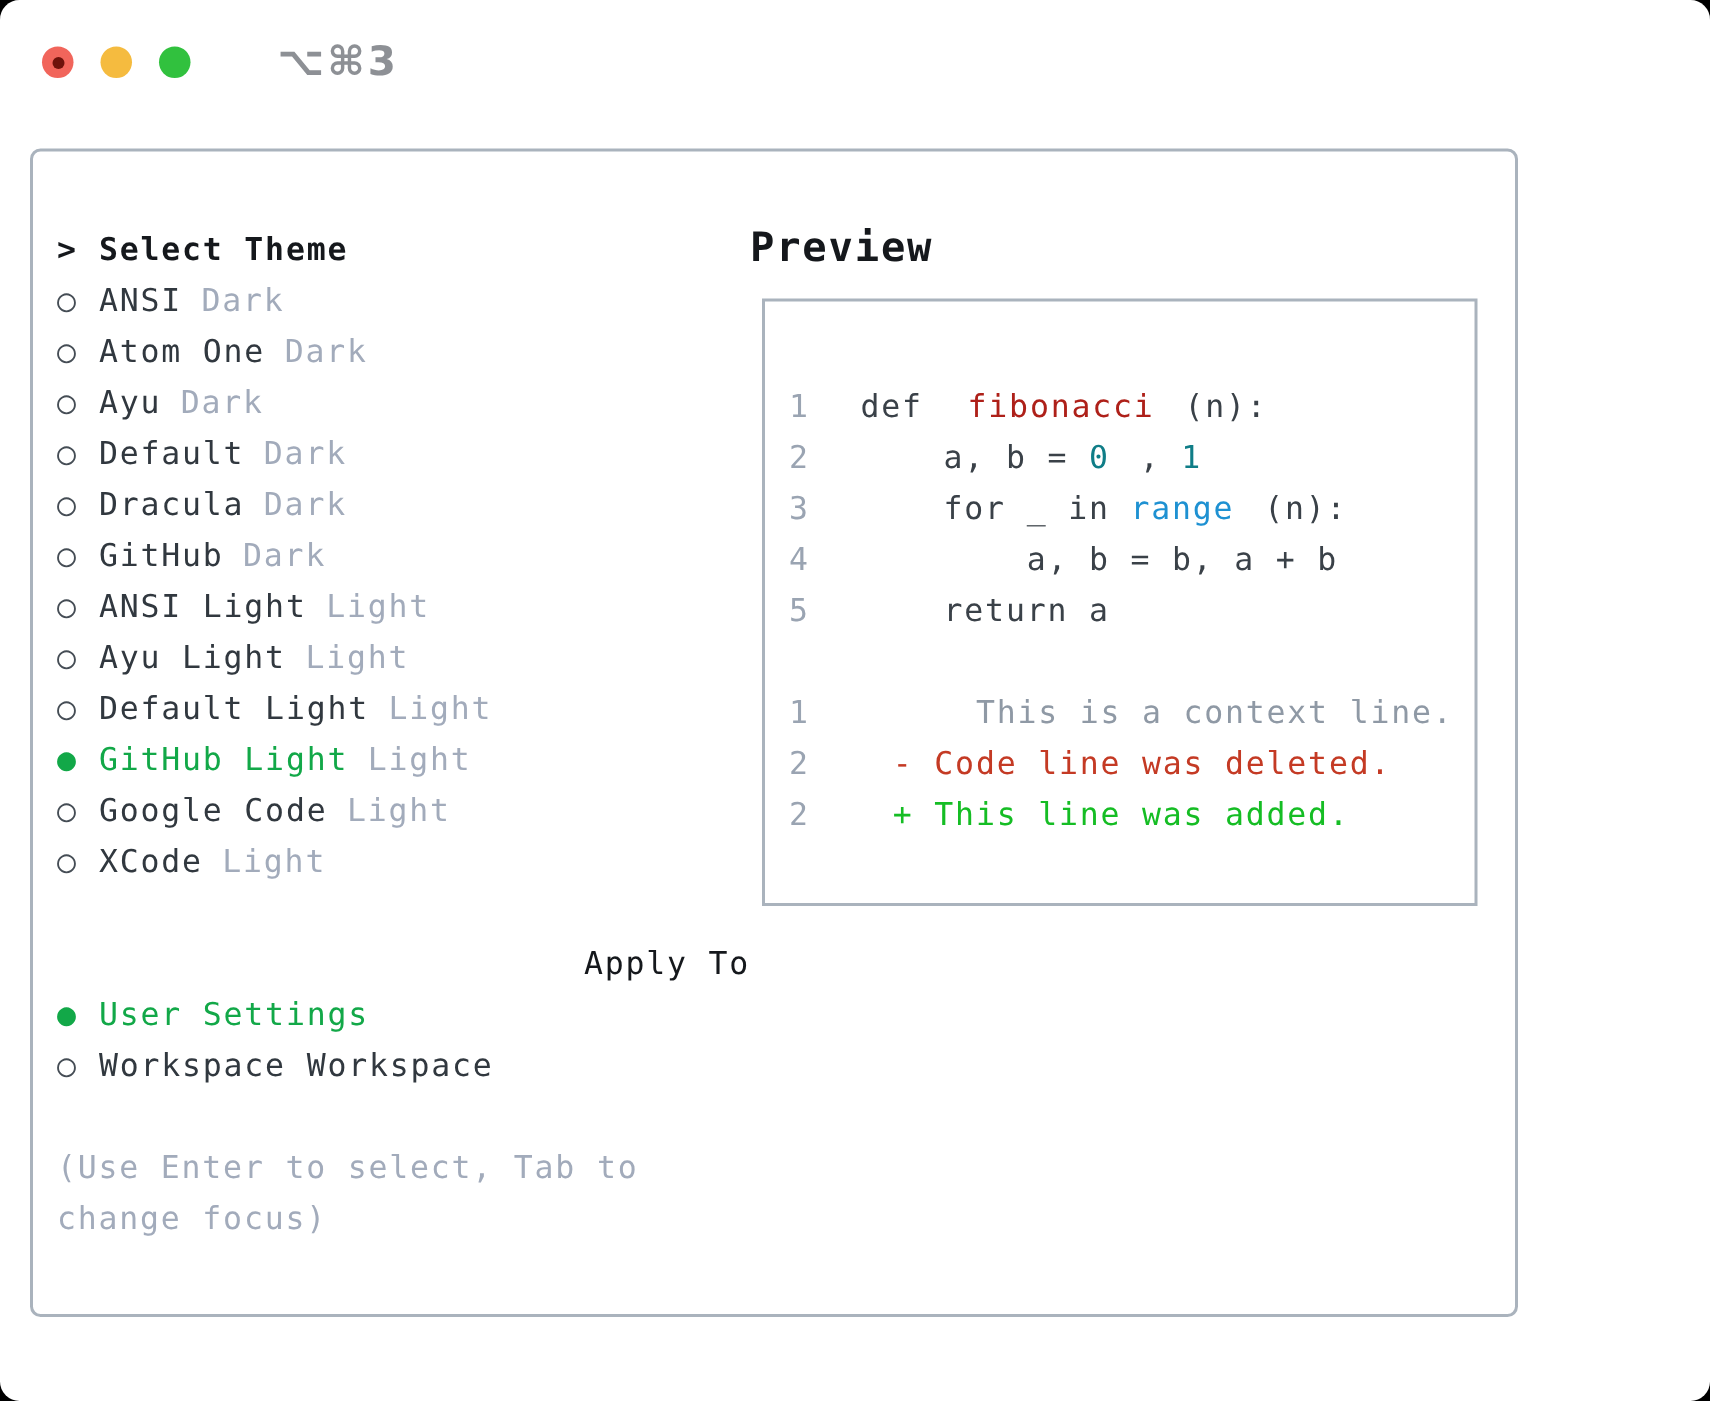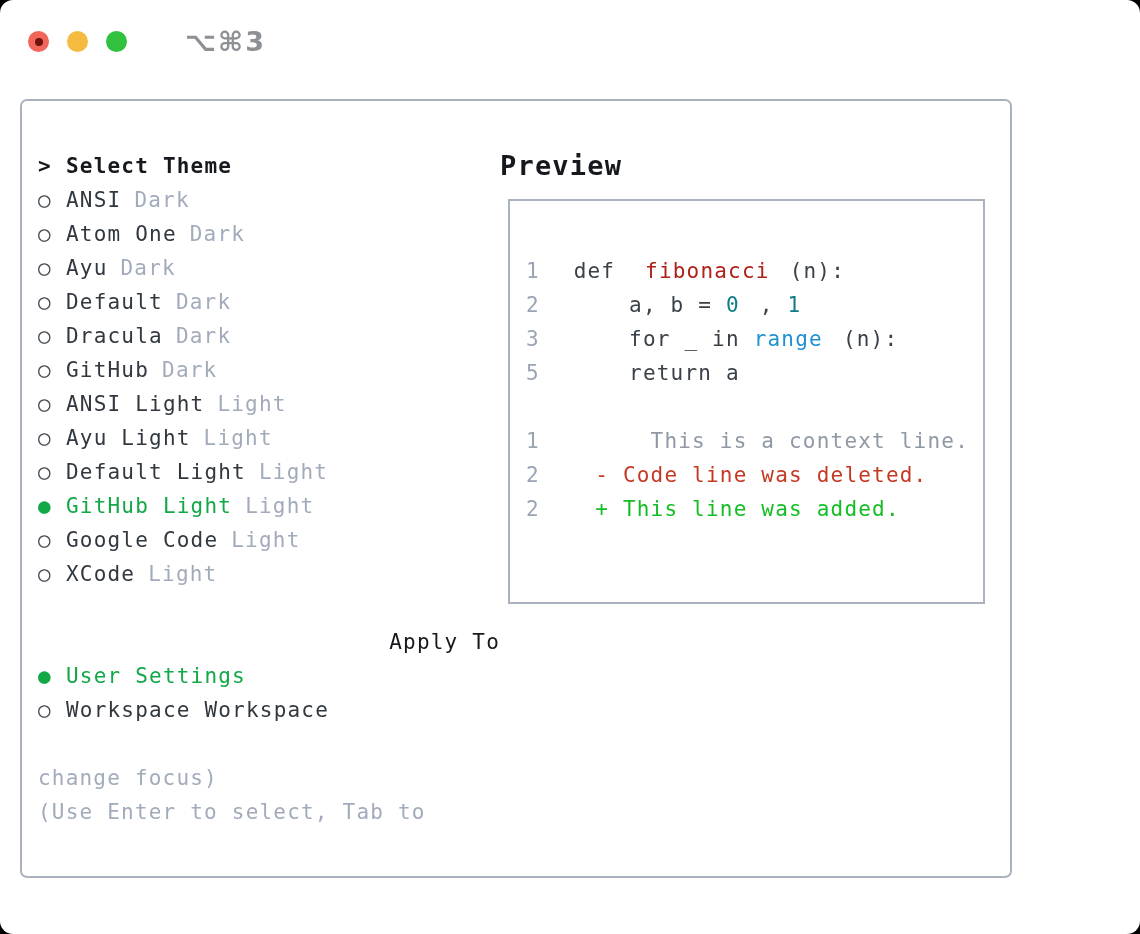--- a/index.html
+++ b/index.html
@@ -147,30 +147,31 @@
           <div class="row apply-row selected">
     <span class="marker">●</span>
     <span class="opt-label">User Settings</span>
   </div>
           <div class="row apply-row">
     <span class="marker">○</span>
     <span class="opt-label">Workspace Workspace</span>
   </div>
         </div>
       <div class="spacer"></div>
+      <div class="help-line">(Use Enter to select, Tab to</div>
       <div class="help-line">change focus)</div>
-      <div class="help-line">(Use Enter to select, Tab to</div>
     </div>
 
     <div class="right-col">
       <div class="preview-title">Preview</div>
       <div class="preview-box" id="preview-box">
           <div class="pline"><span class="num">1 </span><span class="seg-fg">def </span><span class="seg-func">fibonacci</span><span class="seg-fg">(n):</span></div>
           <div class="pline"><span class="num">2 </span><span class="seg-fg">    a, b = </span><span class="seg-num">0</span><span class="seg-fg">, </span><span class="seg-num">1</span></div>
           <div class="pline"><span class="num">3 </span><span class="seg-fg">    for _ in </span><span class="seg-builtin">range</span><span class="seg-fg">(n):</span></div>
+          <div class="pline"><span class="num">4 </span><span class="seg-fg">        a, b = b, a + b</span></div>
           <div class="pline"><span class="num">5 </span><span class="seg-fg">    return a</span></div>
           <div class="pline"><span class="num">  </span></div>
           <div class="pline"><span class="num">1 </span><span class="seg-ctx">       This is a context line.</span></div>
           <div class="pline"><span class="num">2 </span><span class="seg-del">   - Code line was deleted.</span></div>
           <div class="pline"><span class="num">2 </span><span class="seg-add">   + This line was added.</span></div>
         </div>
     </div>
 
   </div>
 </div>

